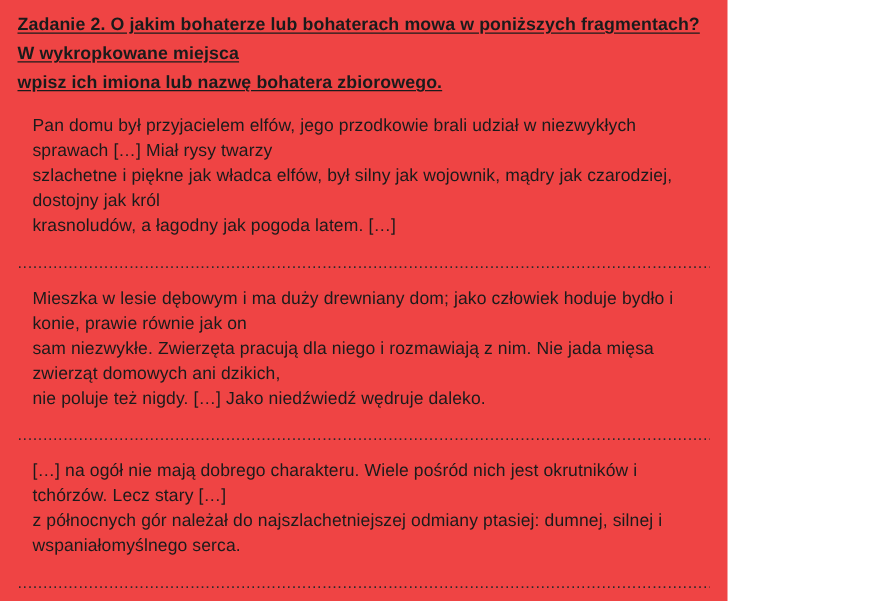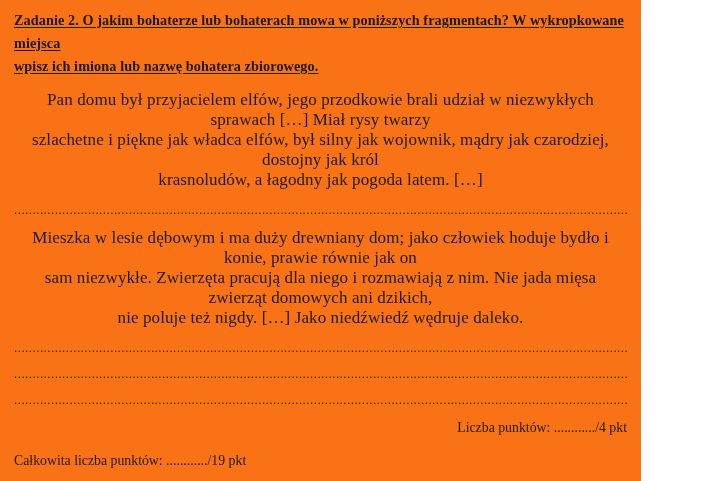--- a/index.html
+++ b/index.html
@@ -2,46 +2,45 @@
 <html lang="pl"><head>
 <meta charset="utf-8">
 <style>
   html, body {
     margin: 0;
     padding: 0;
     background: #ffffff;
   }
   .page {
     position: relative;
-    width: 641px;
+    width: 582px;
     height: 481px;
     box-sizing: border-box;
     padding: 9px 14px 0 14px;
-    background: #f97316;
+    background: #ef4444;
     color: #1b1b1b;
-    font-family: Liberation Serif, serif;
+    font-family: Liberation Sans, sans-serif;
     overflow: hidden;
   }
   .task-title {
     margin: 0 0 11px 0;
     font-size: 14.2px;
     font-weight: 700;
     line-height: 23px;
     text-decoration: underline;
     text-underline-offset: 2px;
     white-space: pre-line;
     letter-spacing: 0.1px;
   }
   .frag-text {
     margin: 12px;
-    font-size: 17px;
+    font-size: 14px;
     line-height: 20px;
     white-space: pre-line;
     letter-spacing: 0.1px;
-    text-align: center;
   }
   .answer-line {
     display: block;
     height: 10px;
     margin: 16px 0 12px 0;
     font-size: 13px;
     line-height: 8px;
     letter-spacing: 0.45px;
     color: #2a2a2a;
     white-space: nowrap;
@@ -76,20 +75,22 @@
   </section>
 
   <section>
     <p class="frag-text">Mieszka w lesie dębowym i ma duży drewniany dom; jako człowiek hoduje bydło i konie, prawie równie jak on
 sam niezwykłe. Zwierzęta pracują dla niego i rozmawiają z nim. Nie jada mięsa zwierząt domowych ani dzikich,
 nie poluje też nigdy. […] Jako niedźwiedź wędruje daleko.</p>
     <span class="answer-line">............................................................................................................................................................................................................................................................................................................</span>
   </section>
 
   <section>
+    <p class="frag-text">[…] na ogół nie mają dobrego charakteru. Wiele pośród nich jest okrutników i tchórzów. Lecz stary […]
+z północnych gór należał do najszlachetniejszej odmiany ptasiej: dumnej, silnej i wspaniałomyślnego serca.</p>
     <span class="answer-line">............................................................................................................................................................................................................................................................................................................</span>
   </section>
 
   <section>
     <span class="answer-line">............................................................................................................................................................................................................................................................................................................</span>
   </section>
 
   <p class="score-line">Liczba punktów: ............/4 pkt</p>
 
   <p class="total-line">Całkowita liczba punktów: ............/19 pkt</p>

